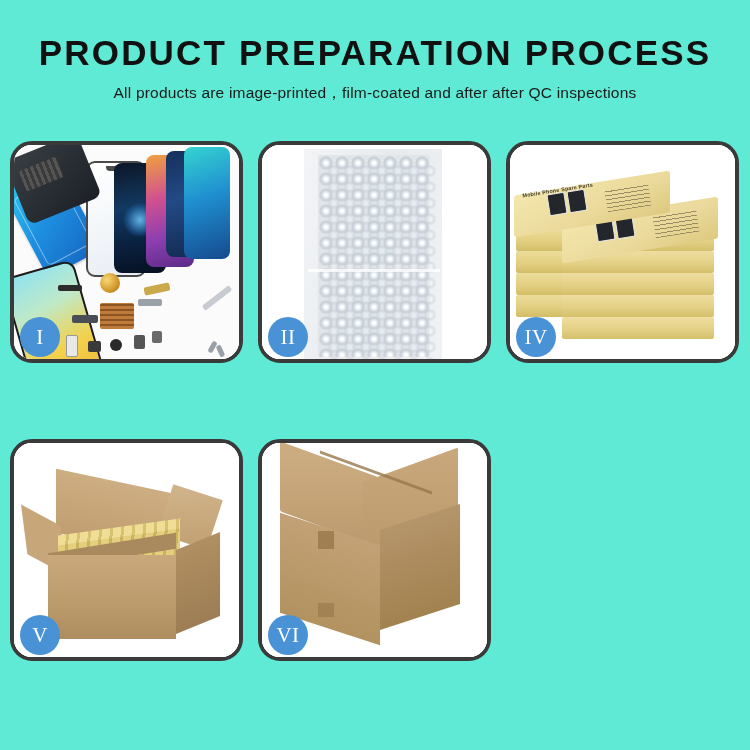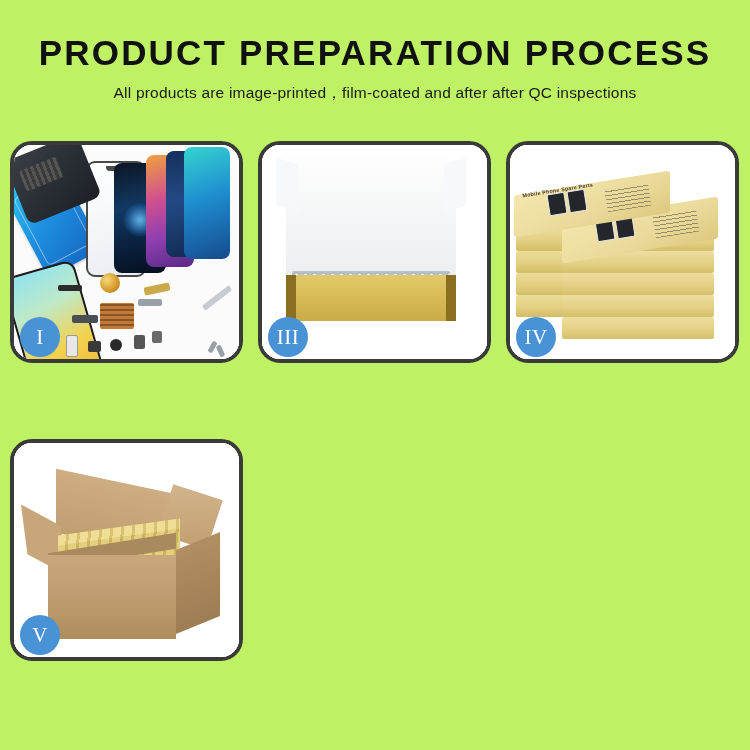--- a/index.html
+++ b/index.html
@@ -5,21 +5,21 @@
   html, body {
     margin: 0; padding: 0;
     width: 750px; height: 750px;
     background: #ffffff;
     font-family: "Liberation Sans", sans-serif;
     overflow: hidden;
   }
   #page {
     position: relative;
     width: 750px; height: 750px;
-    background: #bef264;
+    background: #5eead4;
   }
 
   
   .header { position: absolute; left: 0; top: 0; width: 750px; }
   .title {
     text-align: center;
     font-size: 35px;
     font-weight: bold;
     letter-spacing: 2.2px;
     color: #111111;
@@ -406,35 +406,32 @@
           <div class="part flexH"></div>
           <div class="part flexI"></div>
           <div class="part screw1"></div>
           <div class="part screw2"></div>
           <div class="part tweezer"></div>
         </div>
       </div>
       <div class="badge">I</div>
     </div>
 
-
     <div class="panel">
       <div class="panel-clip">
-        <div class="scene3">
-          <div class="lid-back"></div>
-          <div class="lid-flap-l"></div>
-          <div class="lid-flap-r"></div>
-          <div class="box3-fill"></div>
-          <div class="box3-body"></div>
-          <div class="box3-left"></div>
-          <div class="box3-right"></div>
+        <div class="scene2">
+          <div class="wrap-sheet"></div>
+          <div class="bubbles"></div>
+          <div class="bubbles2"></div>
+          <div class="wrap-seam"></div>
         </div>
       </div>
-      <div class="badge">III</div>
+      <div class="badge">II</div>
     </div>
+
 
     <div class="panel">
       <div class="panel-clip">
         <div class="scene4">
           <div class="stack">
             <div class="sbox sb5"></div>
             <div class="sbox sb4"></div>
             <div class="sbox sb3"></div>
             <div class="sbox sb2"></div>
             <div class="sbox sb1"></div>
@@ -471,15 +468,29 @@
           <div class="ybars"></div>
           <div class="ybars2"></div>
           <div class="c5-top-rim"></div>
           <div class="c5-side"></div>
           <div class="c5-front"></div>
         </div>
       </div>
       <div class="badge">V</div>
     </div>
 
+    <div class="panel">
+      <div class="panel-clip">
+        <div class="scene6">
+          <div class="c6-top"></div>
+          <div class="c6-top2"></div>
+          <div class="c6-seam"></div>
+          <div class="c6-left"></div>
+          <div class="c6-right"></div>
+          <div class="c6-tape"></div>
+          <div class="c6-tape2"></div>
+        </div>
+      </div>
+      <div class="badge">VI</div>
+    </div>
 
   </div>
 </div>
 
 </body></html>

